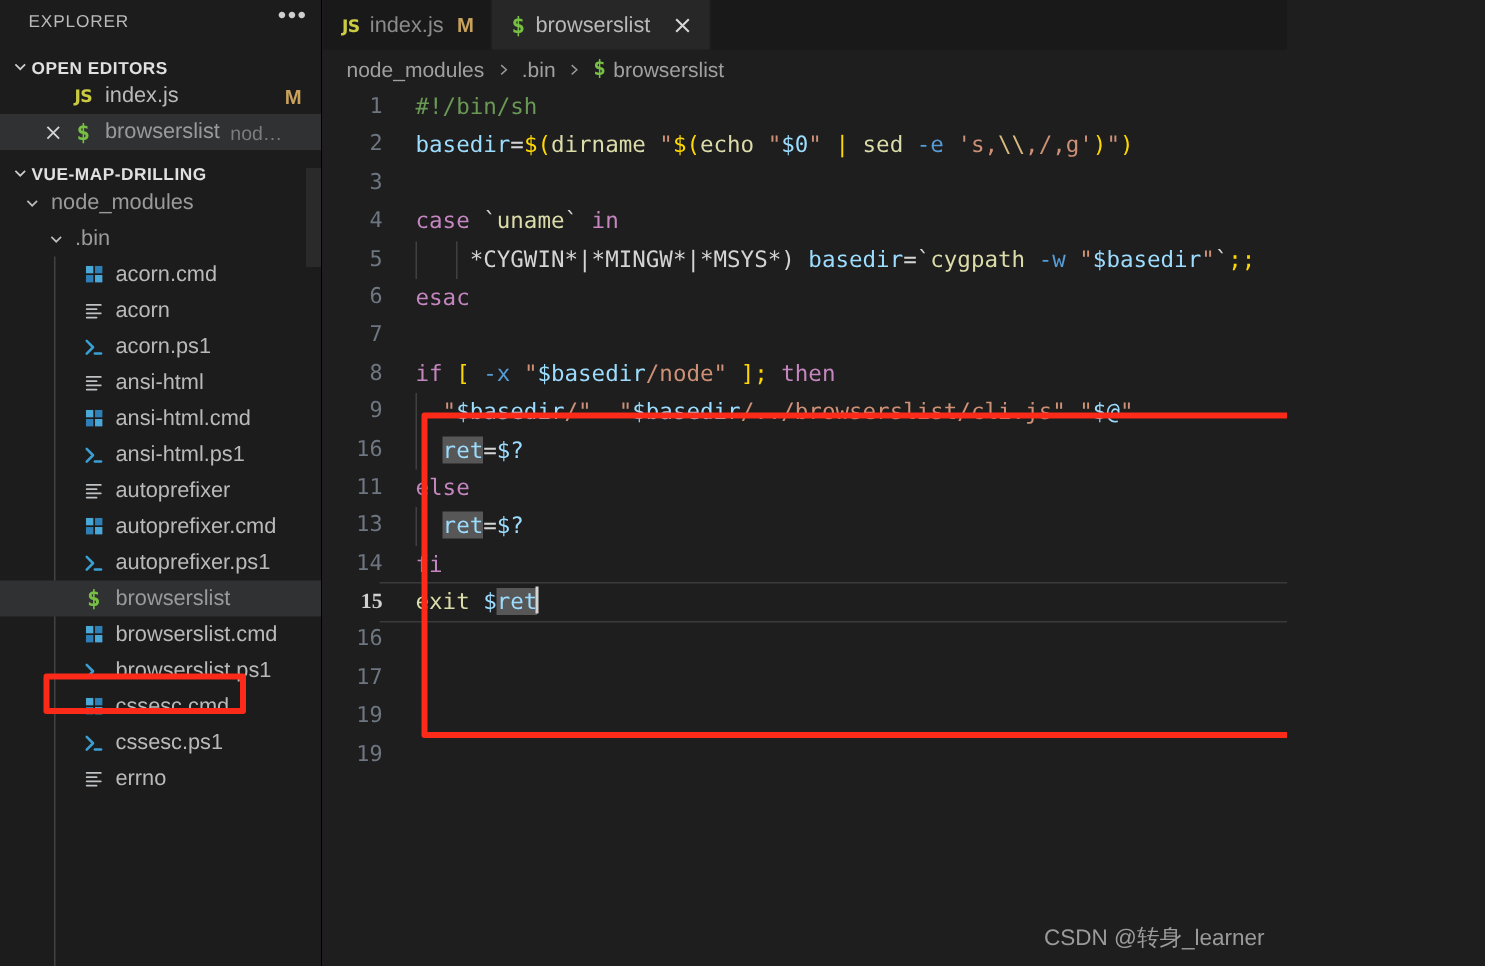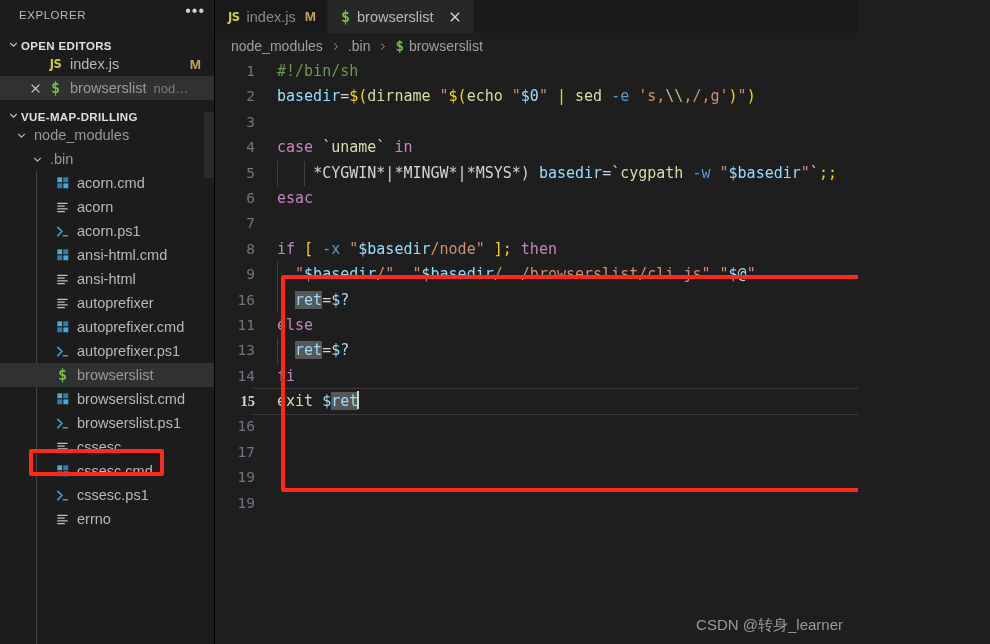--- a/index.html
+++ b/index.html
@@ -382,44 +382,53 @@
         <svg width="15" height="15" viewBox="0 0 16 16">
             <path d="M3 3.5L7.5 8 3 12.5" fill="none" stroke="#3b9fd4" stroke-width="1.8" stroke-linecap="round" stroke-linejoin="round"></path>
             <path d="M8.8 12.5h4.4" stroke="#3b9fd4" stroke-width="1.8" stroke-linecap="round"></path>
           </svg>
       </span>
       <span class="fname">acorn.ps1</span>
     </div>
 
     <div class="row ind3">
       <span class="ico">
-        <svg width="14" height="14" viewBox="0 0 16 16">
-            <rect x="1.5" y="1.5" width="5.6" height="5.6" fill="#4aa8d8"></rect>
-            <rect x="8.4" y="1.5" width="5.6" height="5.6" fill="#2e7fb5"></rect>
-            <rect x="1.5" y="8.4" width="5.6" height="5.6" fill="#2e7fb5"></rect>
-            <rect x="8.4" y="8.4" width="5.6" height="5.6" fill="#4aa8d8"></rect>
-          </svg>
-      </span>
-      <span class="fname">ansi-html.cmd</span>
-    </div>
-
-    <div class="row ind3">
-      <span class="ico">
         <svg width="15" height="15" viewBox="0 0 16 16">
             <g stroke="#bfc3c6" stroke-width="1.3" stroke-linecap="round">
               <path d="M3 3.5h10"></path>
               <path d="M3 6.5h7"></path>
               <path d="M3 9.5h10"></path>
               <path d="M3 12.5h7"></path>
             </g>
           </svg>
       </span>
       <span class="fname">ansi-html</span>
     </div>
 
+    <div class="row ind3">
+      <span class="ico">
+        <svg width="14" height="14" viewBox="0 0 16 16">
+            <rect x="1.5" y="1.5" width="5.6" height="5.6" fill="#4aa8d8"></rect>
+            <rect x="8.4" y="1.5" width="5.6" height="5.6" fill="#2e7fb5"></rect>
+            <rect x="1.5" y="8.4" width="5.6" height="5.6" fill="#2e7fb5"></rect>
+            <rect x="8.4" y="8.4" width="5.6" height="5.6" fill="#4aa8d8"></rect>
+          </svg>
+      </span>
+      <span class="fname">ansi-html.cmd</span>
+    </div>
+
+    <div class="row ind3">
+      <span class="ico">
+        <svg width="15" height="15" viewBox="0 0 16 16">
+            <path d="M3 3.5L7.5 8 3 12.5" fill="none" stroke="#3b9fd4" stroke-width="1.8" stroke-linecap="round" stroke-linejoin="round"></path>
+            <path d="M8.8 12.5h4.4" stroke="#3b9fd4" stroke-width="1.8" stroke-linecap="round"></path>
+          </svg>
+      </span>
+      <span class="fname">ansi-html.ps1</span>
+    </div>
 
     <div class="row ind3">
       <span class="ico">
         <svg width="15" height="15" viewBox="0 0 16 16">
             <g stroke="#bfc3c6" stroke-width="1.3" stroke-linecap="round">
               <path d="M3 3.5h10"></path>
               <path d="M3 6.5h7"></path>
               <path d="M3 9.5h10"></path>
               <path d="M3 12.5h7"></path>
             </g>
@@ -472,33 +481,20 @@
     <div class="row ind3">
       <span class="ico">
         <svg width="15" height="15" viewBox="0 0 16 16">
             <path d="M3 3.5L7.5 8 3 12.5" fill="none" stroke="#3b9fd4" stroke-width="1.8" stroke-linecap="round" stroke-linejoin="round"></path>
             <path d="M8.8 12.5h4.4" stroke="#3b9fd4" stroke-width="1.8" stroke-linecap="round"></path>
           </svg>
       </span>
       <span class="fname">browserslist.ps1</span>
     </div>
 
-    <div class="row ind3">
-      <span class="ico">
-        <svg width="15" height="15" viewBox="0 0 16 16">
-            <g stroke="#bfc3c6" stroke-width="1.3" stroke-linecap="round">
-              <path d="M3 3.5h10"></path>
-              <path d="M3 6.5h7"></path>
-              <path d="M3 9.5h10"></path>
-              <path d="M3 12.5h7"></path>
-            </g>
-          </svg>
-      </span>
-      <span class="fname">cssesc</span>
-    </div>
 
     <div class="row ind3">
       <span class="ico">
         <svg width="14" height="14" viewBox="0 0 16 16">
             <rect x="1.5" y="1.5" width="5.6" height="5.6" fill="#4aa8d8"></rect>
             <rect x="8.4" y="1.5" width="5.6" height="5.6" fill="#2e7fb5"></rect>
             <rect x="1.5" y="8.4" width="5.6" height="5.6" fill="#2e7fb5"></rect>
             <rect x="8.4" y="8.4" width="5.6" height="5.6" fill="#4aa8d8"></rect>
           </svg>
       </span>

